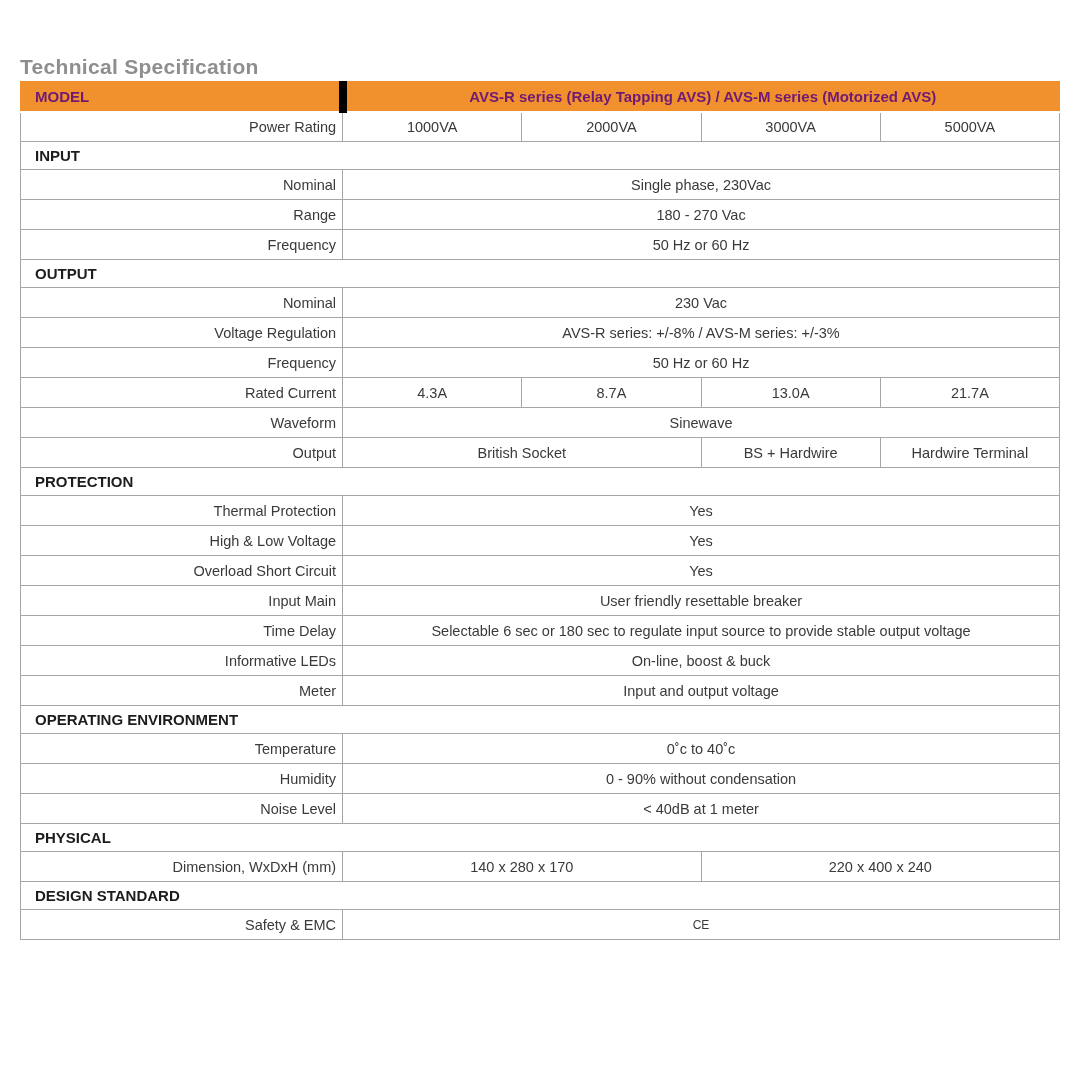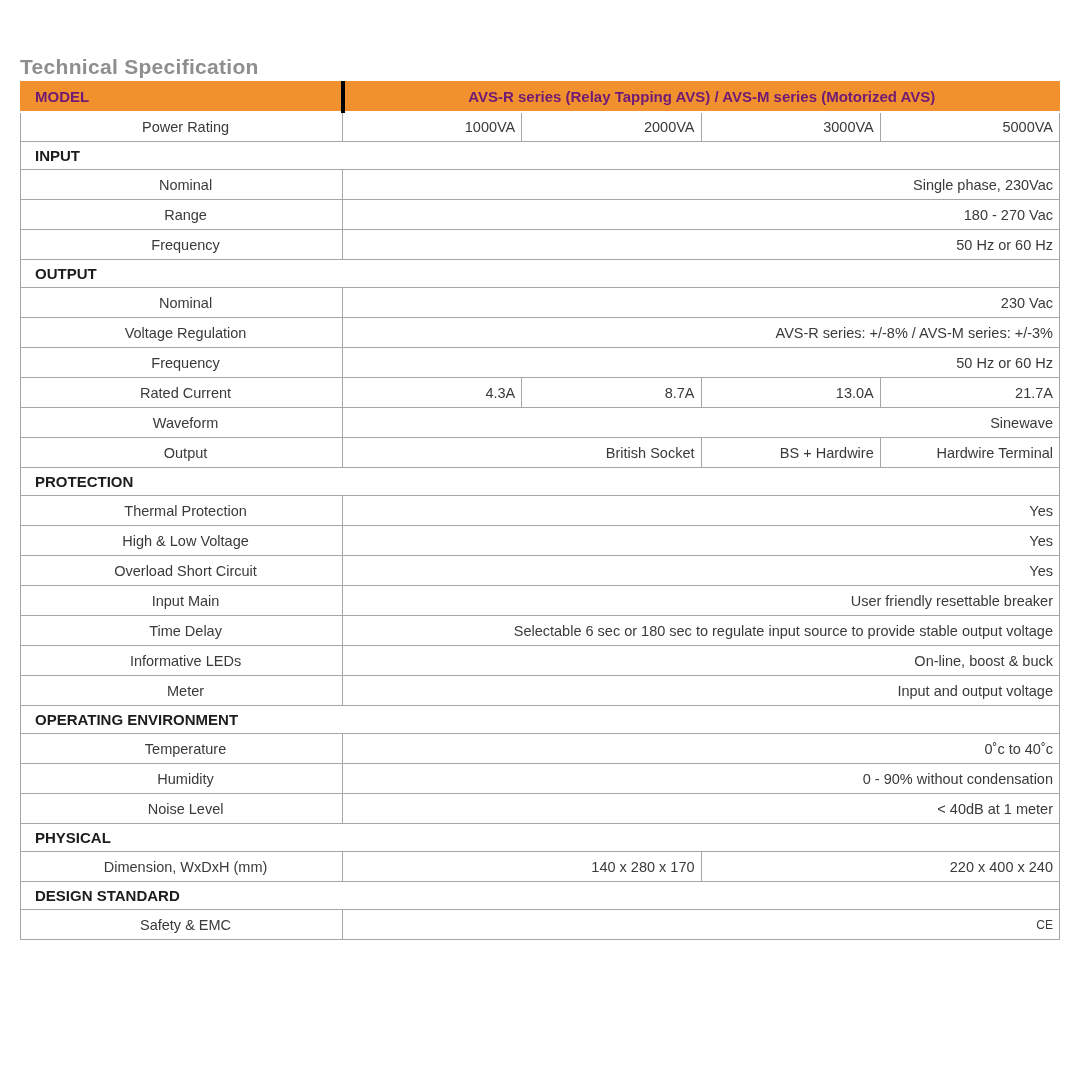--- a/index.html
+++ b/index.html
@@ -35,29 +35,29 @@
   }
   tr.row-orange td {
     background: #f0912d;
     color: #701a75;
     font-weight: bold;
     font-size: 15px;
     border: 1px solid #f0912d;
     border-bottom: 2px solid #ffffff;
   }
   tr.row-orange td.cell-series {
-    border-left: 4px solid #000000;
+    border-left: 8px solid #000000;
     text-align: center;
   }
   tr.row-orange td.cell-model { padding-left: 14px; }
   td.lbl {
-    text-align: center;
+    text-align: right;
     padding-left: 14px;
   }
-  td.val { text-align: right; }
+  td.val { text-align: center; }
   tr.row-section td {
     font-weight: bold;
     color: #1c1c1c;
     font-size: 15px;
     padding-left: 14px;
     height: 28px;
   }
   td.val-big { font-size: 12px; }
   .footnote {
     margin-top: 13px;

